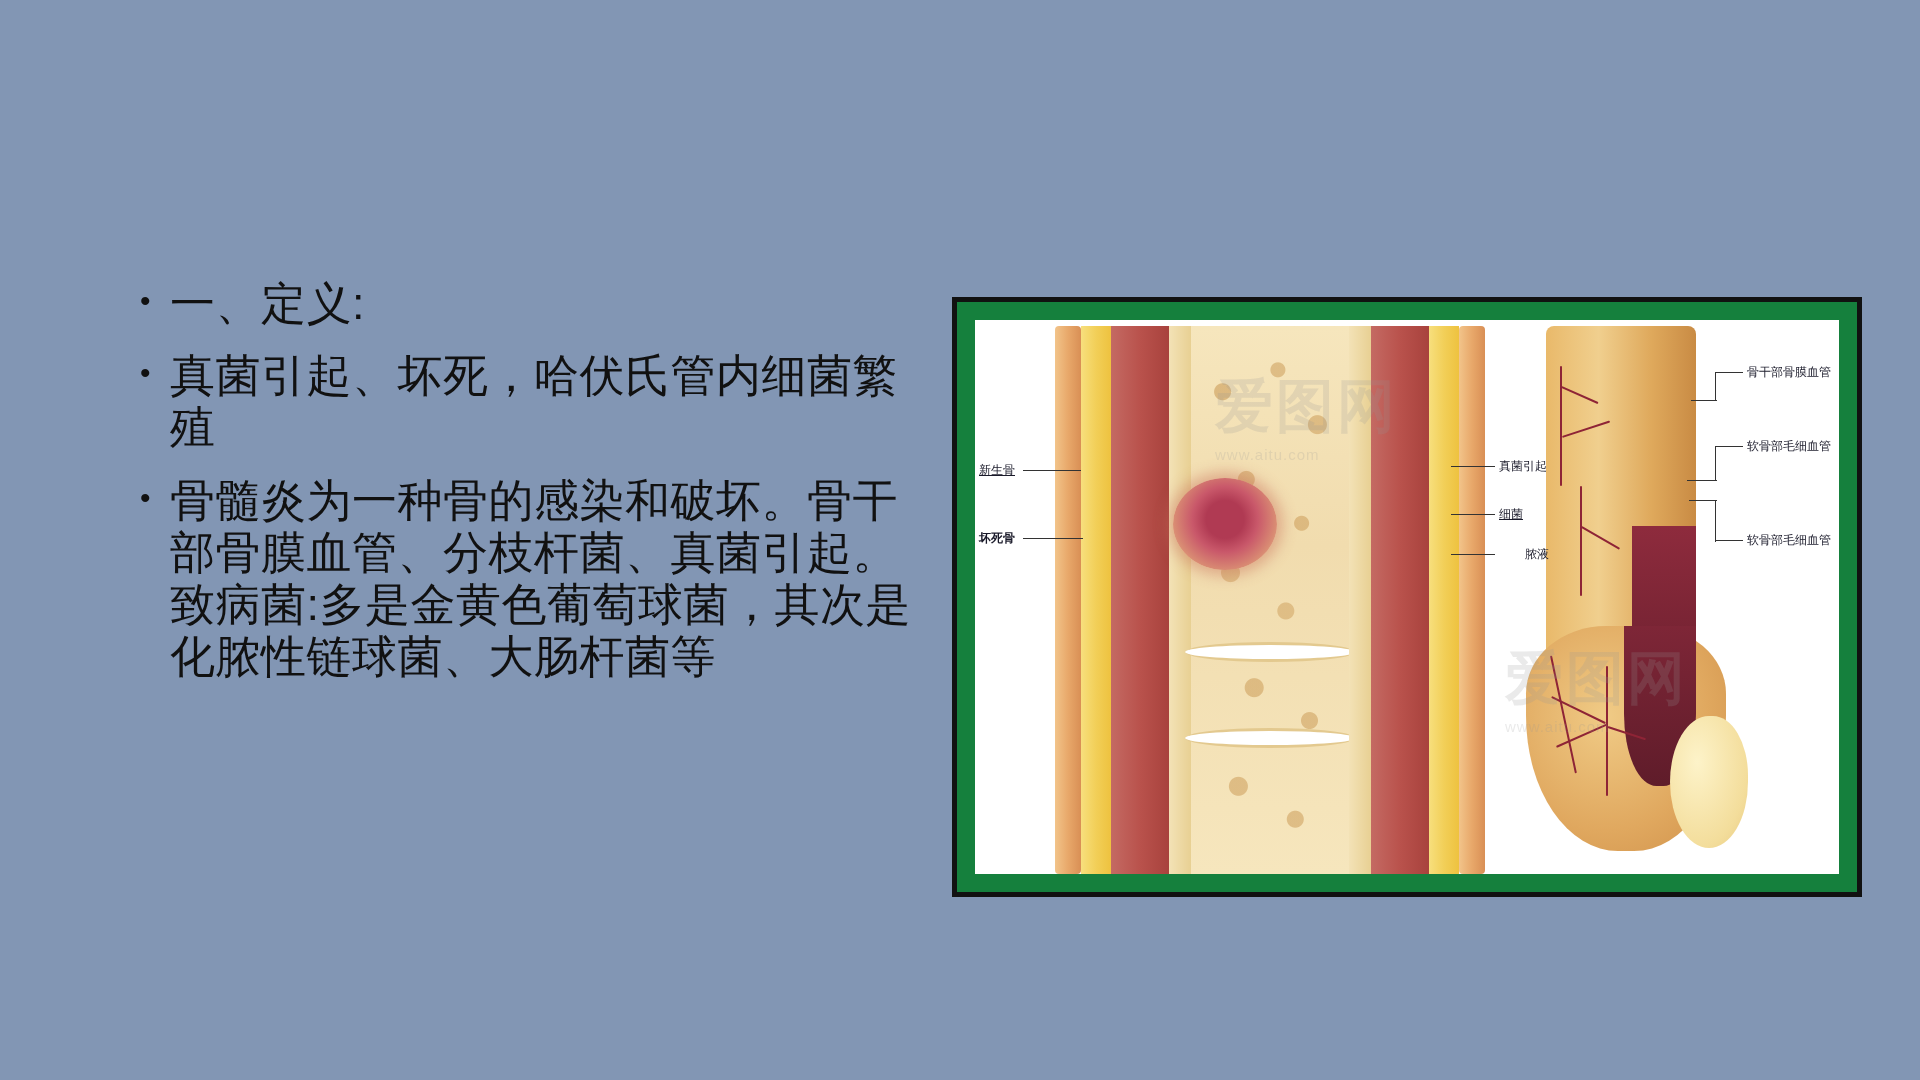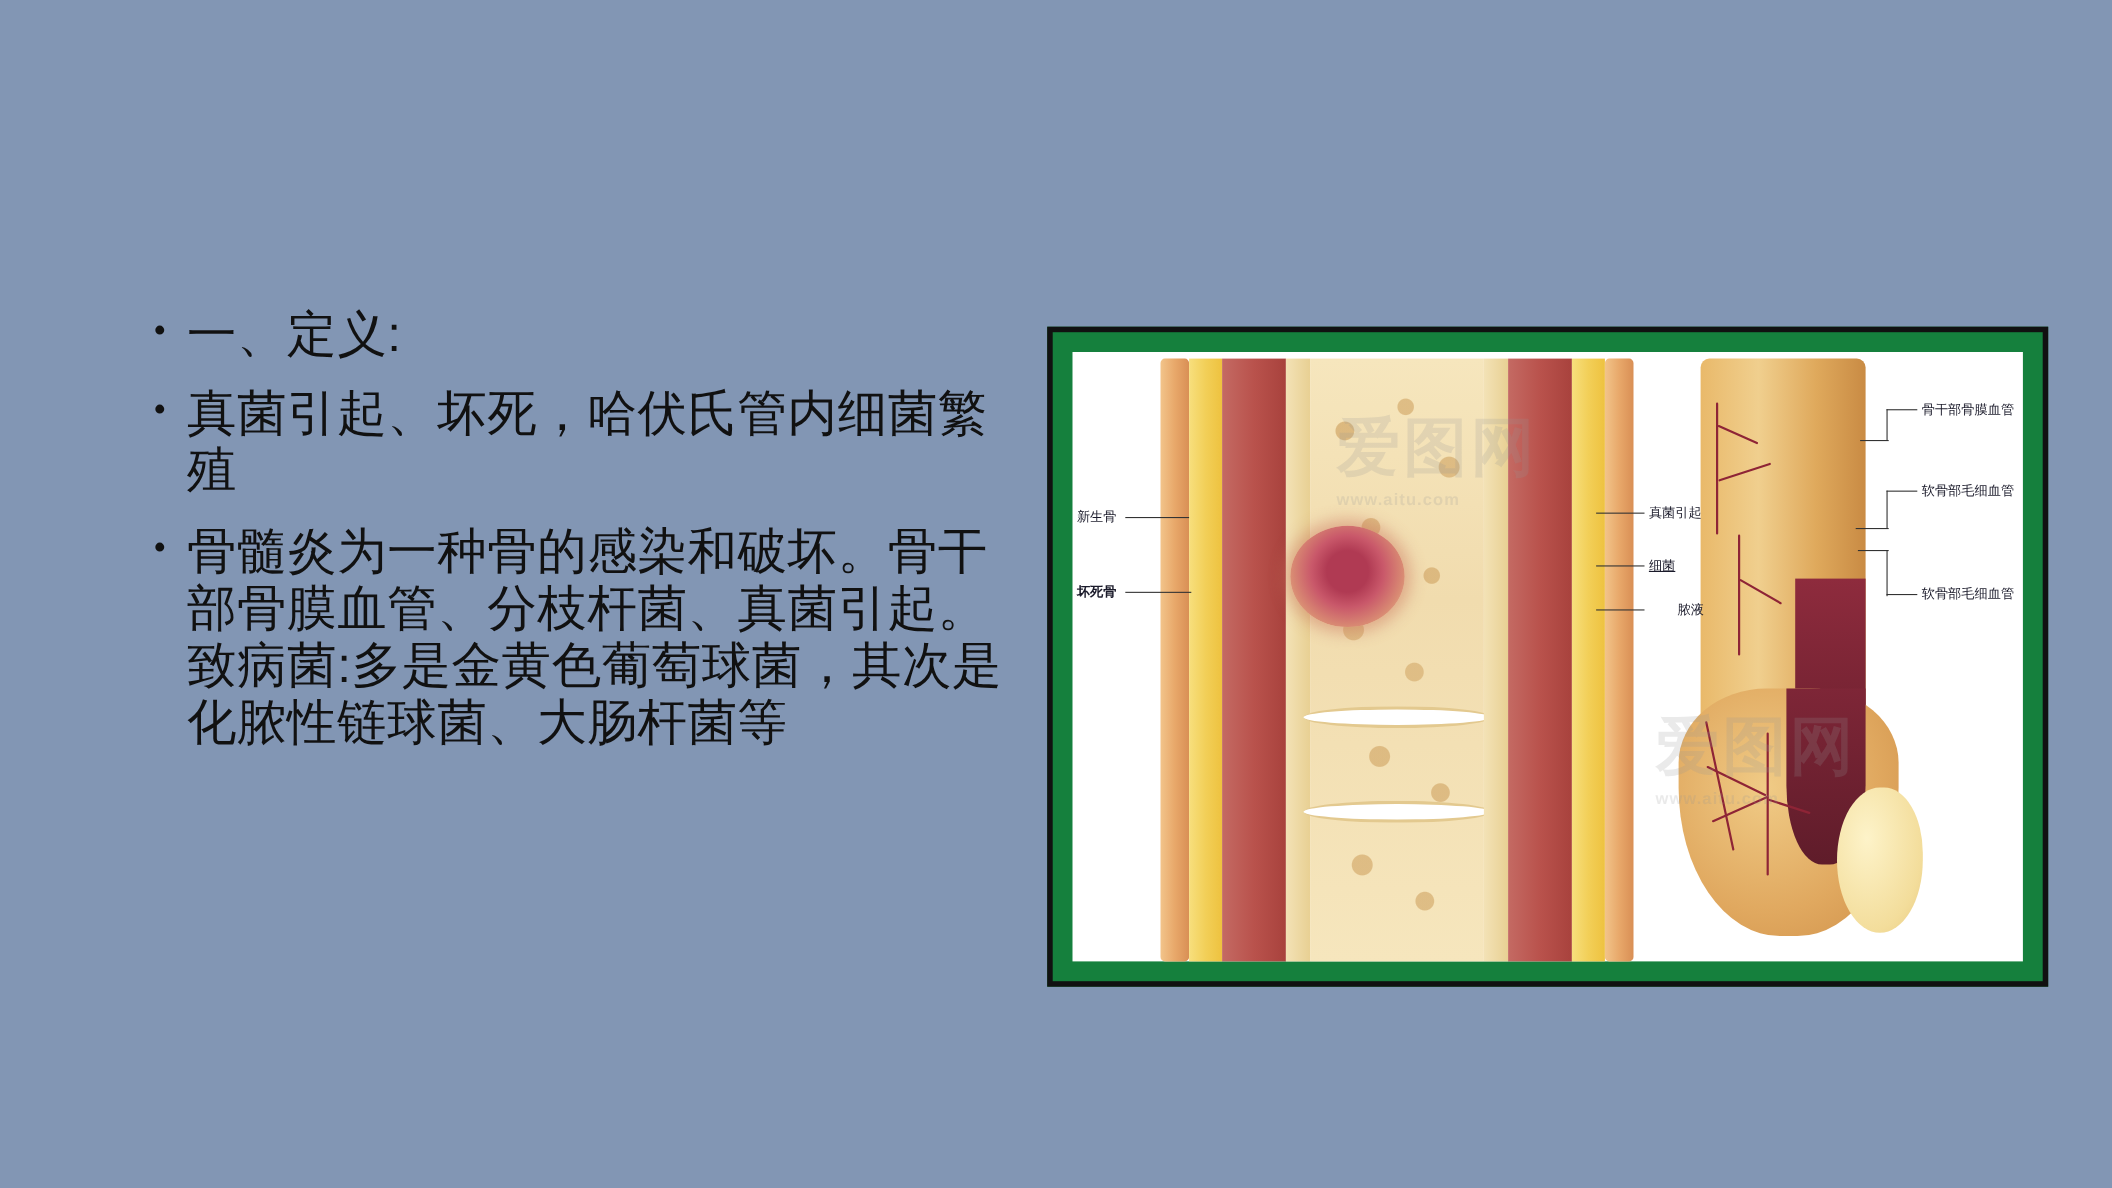--- a/index.html
+++ b/index.html
@@ -241,21 +241,21 @@
     font-size: 58px;
     color: rgba(150,150,150,0.20);
     font-weight: bold;
     letter-spacing: 3px;
     pointer-events: none;
   }
   .watermark small {
     display: block;
     font-size: 15px;
     letter-spacing: 1px;
-    font-weight: bold;
+    font-weight: normal;
   }
 </style>
 </head>
 <body>
 
 <div class="slide">
 
   <div class="text-col">
 
     <div class="bullet b1">
@@ -316,21 +316,21 @@
 
       <div class="watermark" style="left:240px;top:48px;">
         <span>爱图网</span>
         <small>www.aitu.com</small>
       </div>
       <div class="watermark" style="left:530px;top:320px;">
         <span>爱图网</span>
         <small>www.aitu.com</small>
       </div>
 
-      <div class="fig-label" style="left:4px;top:142px;">
+      <div class="fig-label" style="left:4px;top:142px;text-decoration:underline;">
         <span>新生骨</span>
       </div>
       <div class="leader" style="left:48px;top:150px;width:58px;"></div>
 
       <div class="fig-label" style="left:4px;top:210px;font-weight:bold;">
         <span>坏死骨</span>
       </div>
       <div class="leader" style="left:48px;top:218px;width:60px;"></div>
 
       <div class="fig-label" style="left:524px;top:138px;">

